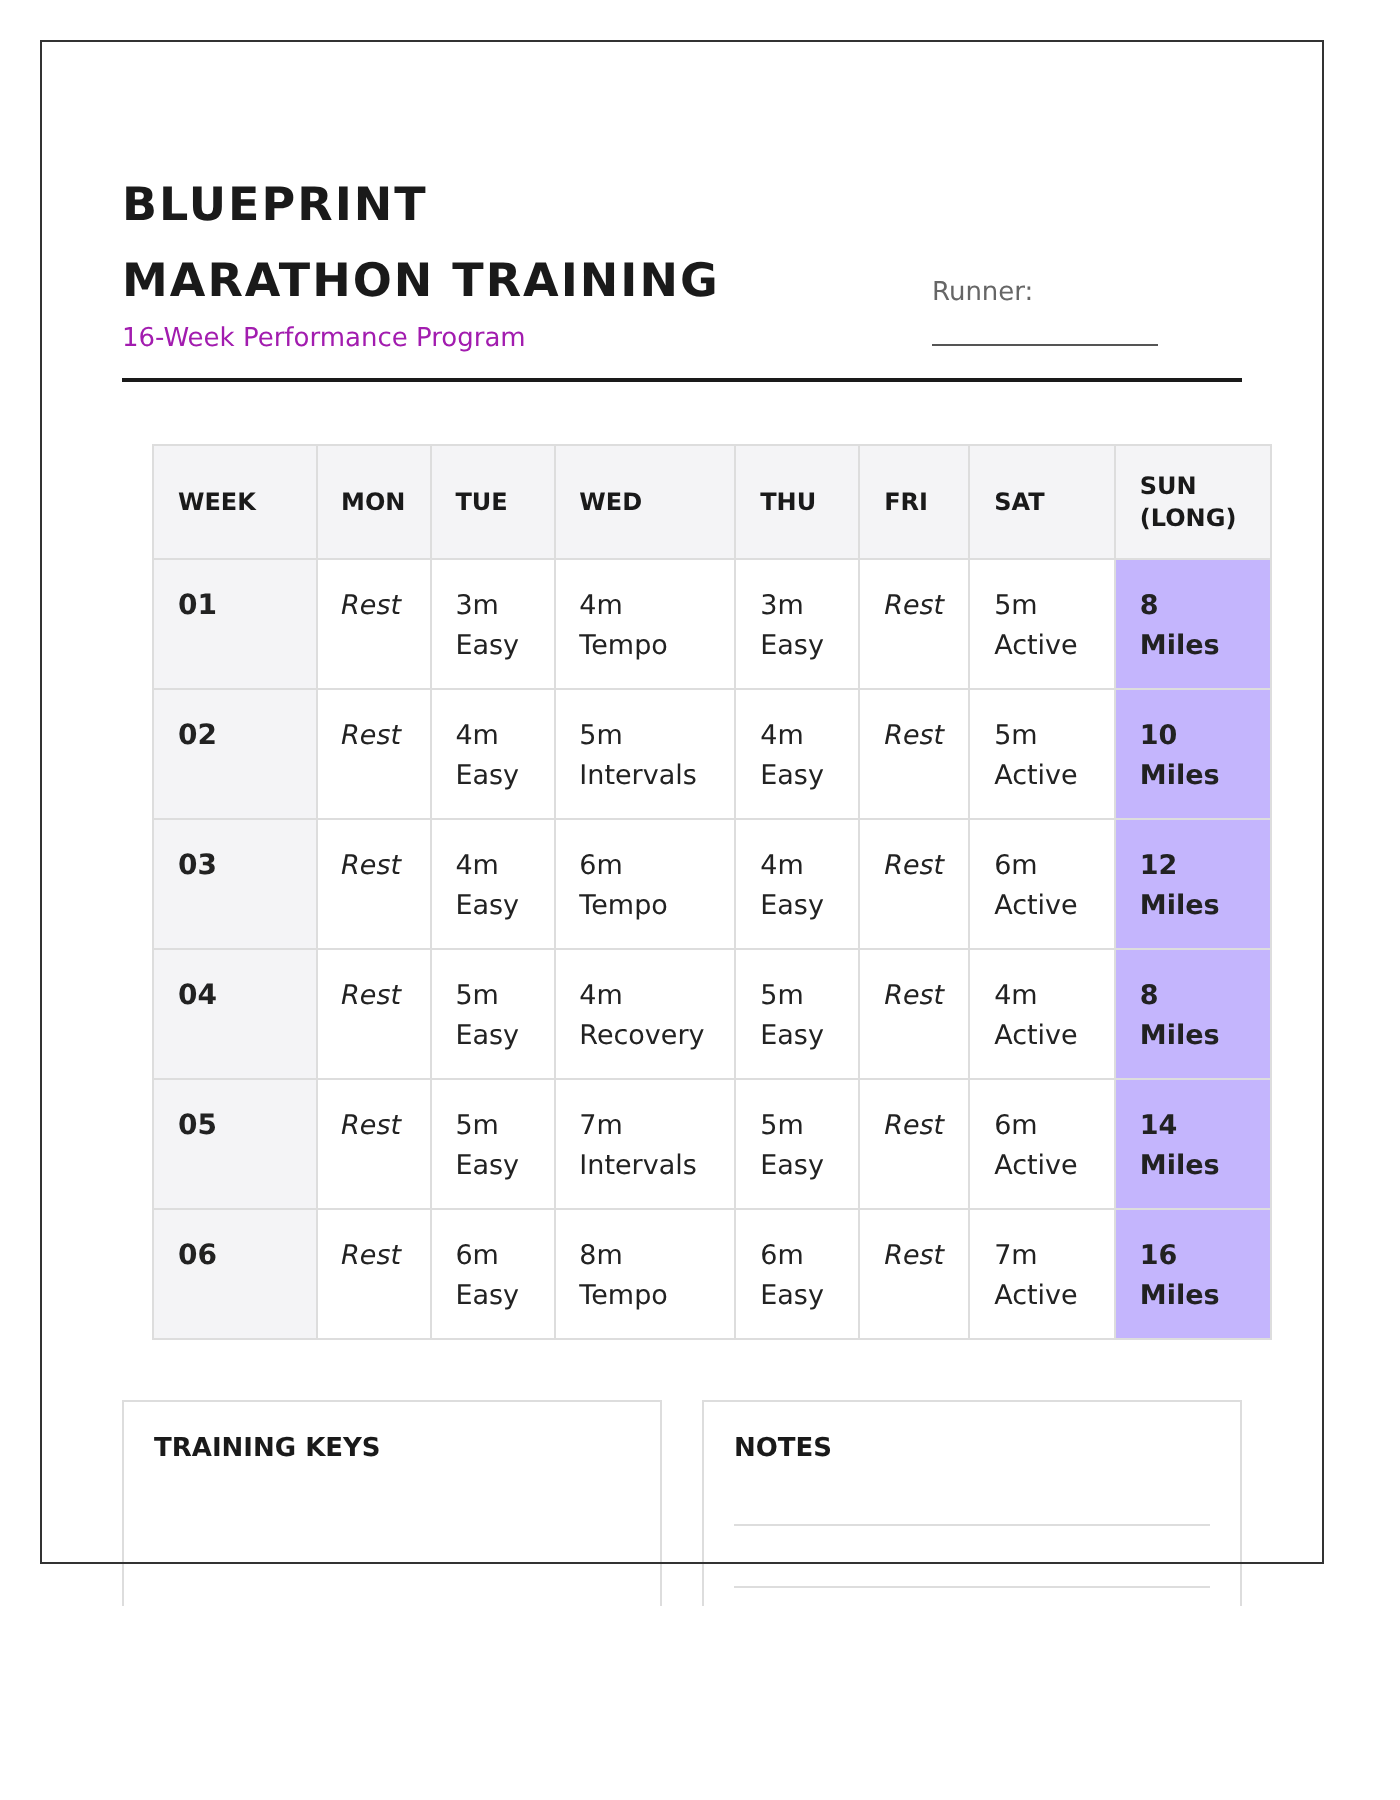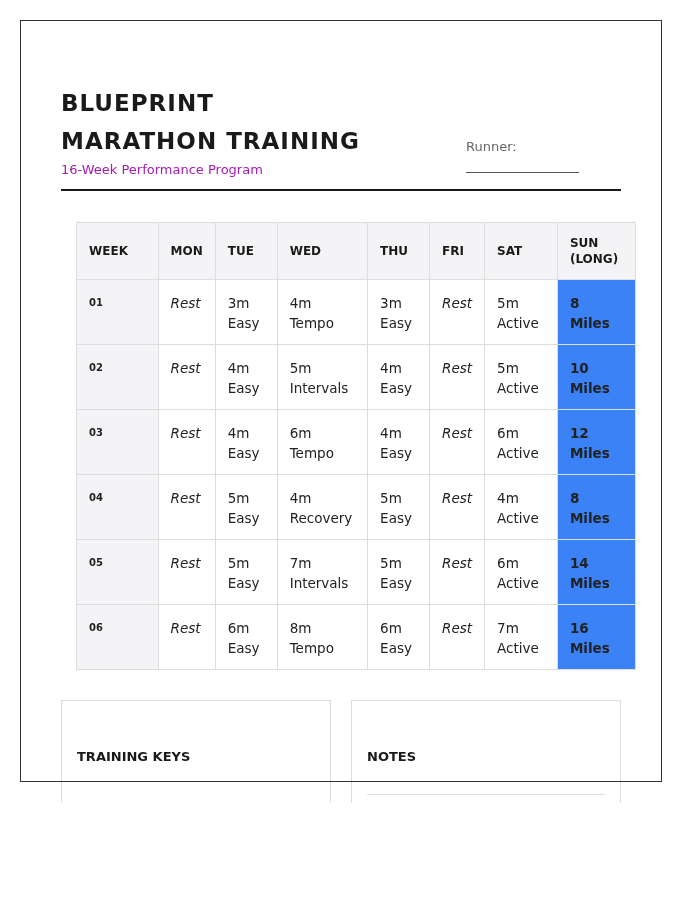--- a/index.html
+++ b/index.html
@@ -34,31 +34,31 @@
     }
     table.schedule th, table.schedule td {
       border: 1px solid #dddddd; text-align: left; vertical-align: top;
       padding: 0 12px;
     }
     table.schedule th {
       background: #f4f4f6; height: 57px; vertical-align: middle;
       font-size: 12px; font-weight: bold; color: #1a1a1a; line-height: 16px;
     }
     table.schedule td { height: 65px; padding-top: 13px; line-height: 20px; color: #222222; }
-    td.week { background: #f4f4f6; font-weight: bold; font-size: 10px; }
+    td.week { background: #f4f4f6; font-weight: bold; font-size: 14px; }
     td.rest { color: #999999; font-style: italic; }
-    td.long { background: #3b82f6; font-weight: bold; }
+    td.long { background: #c4b5fd; font-weight: bold; }
 
     .bottom { position: absolute; top: 616px; left: 0; width: 560px; height: 200px; }
     .box {
       position: absolute; top: 0; border: 1px solid #dddddd; height: 200px; padding: 16px 15px;
     }
     .box.keys { left: 0; width: 270px; }
     .box.notes { left: 290px; width: 270px; }
-    .box-title { font-size: 13px; font-weight: bold; color: #1a1a1a; margin-bottom: 12px; margin-top: 32px; }
+    .box-title { font-size: 13px; font-weight: bold; color: #1a1a1a; margin-bottom: 12px; }
     .keys ul { list-style: disc; padding-left: 15px; font-size: 12.5px; line-height: 20px; color: #333333; }
     .keys li { margin-bottom: 1px; }
     .keys li b { color: #1a1a1a; }
     .note-line { height: 1px; background: #dddddd; margin: 0 0; }
     .note-line.first { margin-top: 30px; }
     .note-line + .note-line { margin-top: 30px; }
   </style>
 </head>
 <body>
 

